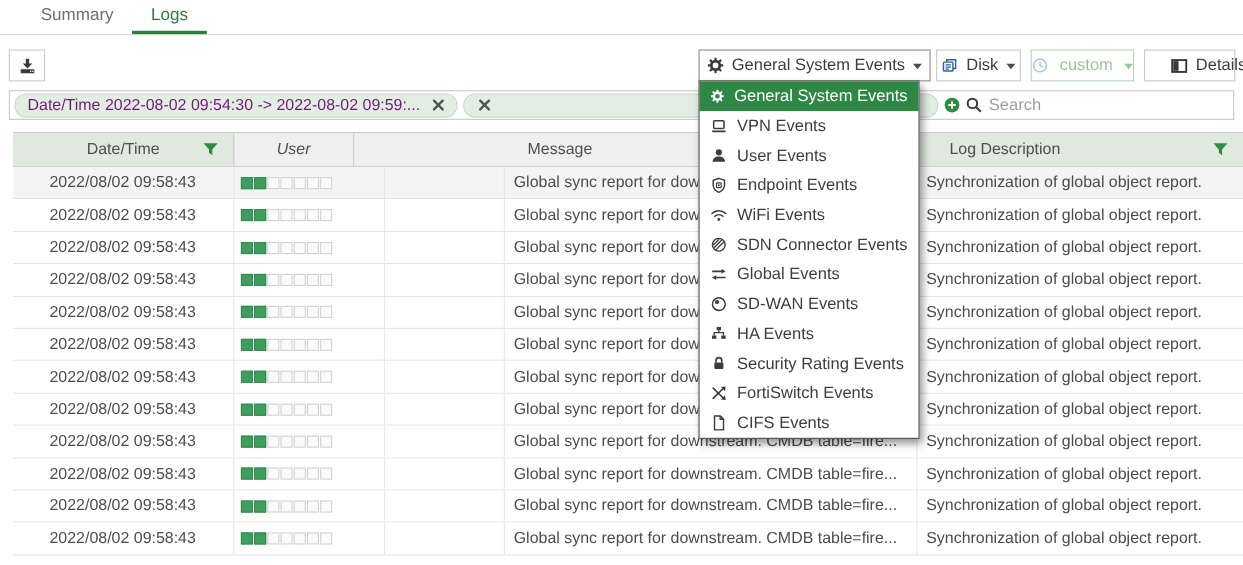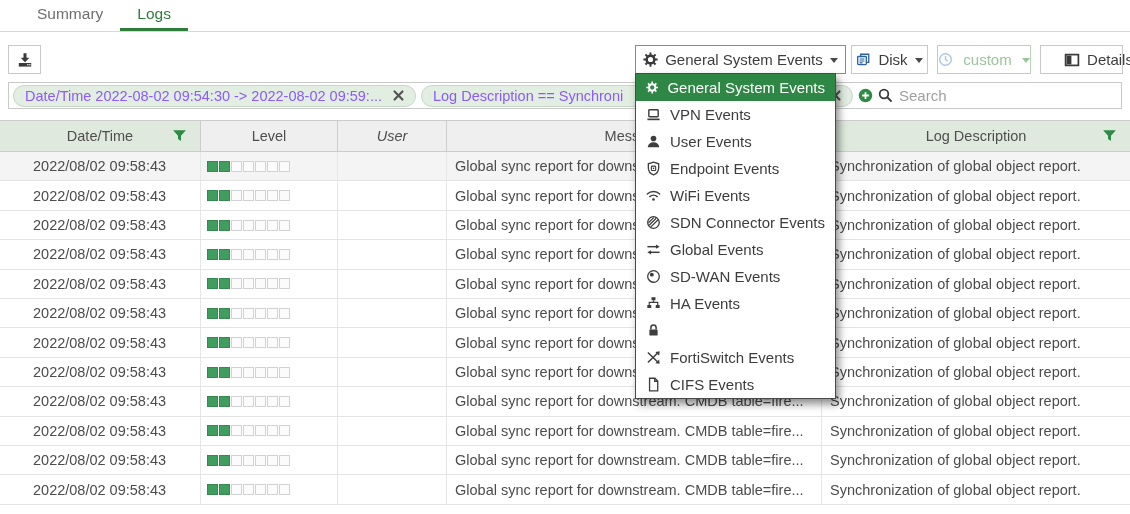--- a/index.html
+++ b/index.html
@@ -19,30 +19,30 @@
   .btn-download { left:0; width:33px; }
   .btn-events { left:627px; width:211px; border-color:#8a8a8a; }
   .btn-disk { left:843px; width:77px; }
   .btn-custom { left:929px; width:94px; border-color:#b7d5b7; color:#9cc59c;justify-content:space-between; }
   .btn-details { left:1032px; width:83px;padding-left:34px; }
   .caret { width:0; height:0; border-left:4.5px solid transparent; border-right:4.5px solid transparent; border-top:5.5px solid #4a4a4a; margin-top:2px; }
   .btn-custom .caret { border-top-color:#9cc59c; }
 
   
   .filterbar { margin:8px 8px 0 8px; height:27px; border:1px solid #c9c9c9; background:#fff; display:flex; align-items:center; gap:5px; padding:0 6px 0 4px; }
-  .chip { height:22px; border-radius:12px; background:#e3eee3; border:1px solid #c6d7c6; display:flex; align-items:center; gap:9px; padding:0 9px 0 11px; font-size:14.5px; color:#8b5cf6; white-space:nowrap; }
+  .chip { height:22px; border-radius:12px; background:#e3eee3; border:1px solid #c6d7c6; display:flex; align-items:center; gap:9px; padding:0 9px 0 11px; font-size:14.5px; color:#701a75; white-space:nowrap; }
   .chip-2 { width:432px; justify-content:space-between; overflow:hidden; }
   .chip .x { color:#555; cursor:pointer; display:flex; }
   .plus-wrap { display:flex; cursor:pointer; }
   .search-wrap { display:flex; align-items:center; gap:6px; flex:1; }
   .search-input { flex:1; border:none; outline:none; font-size:15px; color:#4c4c4c; font-family:inherit; }
   .search-input::placeholder { color:#9f9f9f; }
 
   
-  .logtable { margin-top:11px; }
+  .logtable { margin-top:11px;margin-left:12px; }
   .thead { display:flex; height:32px; border-top:1px solid #cccccc; border-bottom:1px solid #cccccc; background:#efefef; }
   .th { position:relative; display:flex; align-items:center; justify-content:center; font-size:14.5px; color:#4f4f4f; border-right:1px solid #cccccc; cursor:pointer; }
   .th:last-child { border-right:none; }
   .th.filtered { background:#dfe9dd; }
   .th .funnel { position:absolute; right:13px; top:8px; }
   .c-date { width:201px; flex:none; }
   .c-level { width:137px; flex:none; }
   .c-user { width:109px; flex:none;font-style:italic; }
   .c-msg { width:375px; flex:none; }
   .c-desc { flex:1; min-width:0; }
@@ -224,21 +224,20 @@
   <div class="filterbar">
     <div class="chip">
       <span>Date/Time 2022-08-02 09:54:30 -&gt; 2022-08-02 09:59:...</span>
       <span class="x">
         <svg class="icon sm">
             <use href="#close-x-icon"></use>
           </svg>
       </span>
     </div>
     <div class="chip chip-2">
-      <span>Log Description == Synchroni</span>
       <span class="x">
         <svg class="icon sm">
             <use href="#close-x-icon"></use>
           </svg>
       </span>
     </div>
     <span class="plus-wrap green">
       <svg class="icon sm">
           <use href="#plus-circle-icon"></use>
         </svg>
@@ -252,23 +251,20 @@
   </div>
 
   <div class="logtable">
     <div class="thead">
       <div class="th c-date filtered">
         <span>Date/Time</span>
         <svg class="icon sm green funnel">
             <use href="#funnel-icon"></use>
           </svg>
       </div>
-      <div class="th c-level">
-        <span>Level</span>
-      </div>
       <div class="th c-user">
         <span>User</span>
       </div>
       <div class="th c-msg">
         <span>Message</span>
       </div>
       <div class="th c-desc filtered">
         <span>Log Description</span>
         <svg class="icon sm green funnel">
             <use href="#funnel-icon"></use>
@@ -557,20 +553,21 @@
         <svg class="icon sm">
           <use href="#ha-icon"></use>
         </svg>
         <span>HA Events</span>
       </div>
 
       <div class="menu-item">
         <svg class="icon sm">
           <use href="#security-rating-icon"></use>
         </svg>
+        <span>Security Rating Events</span>
       </div>
 
       <div class="menu-item">
         <svg class="icon sm">
           <use href="#fortiswitch-icon"></use>
         </svg>
         <span>FortiSwitch Events</span>
       </div>
 
       <div class="menu-item">

